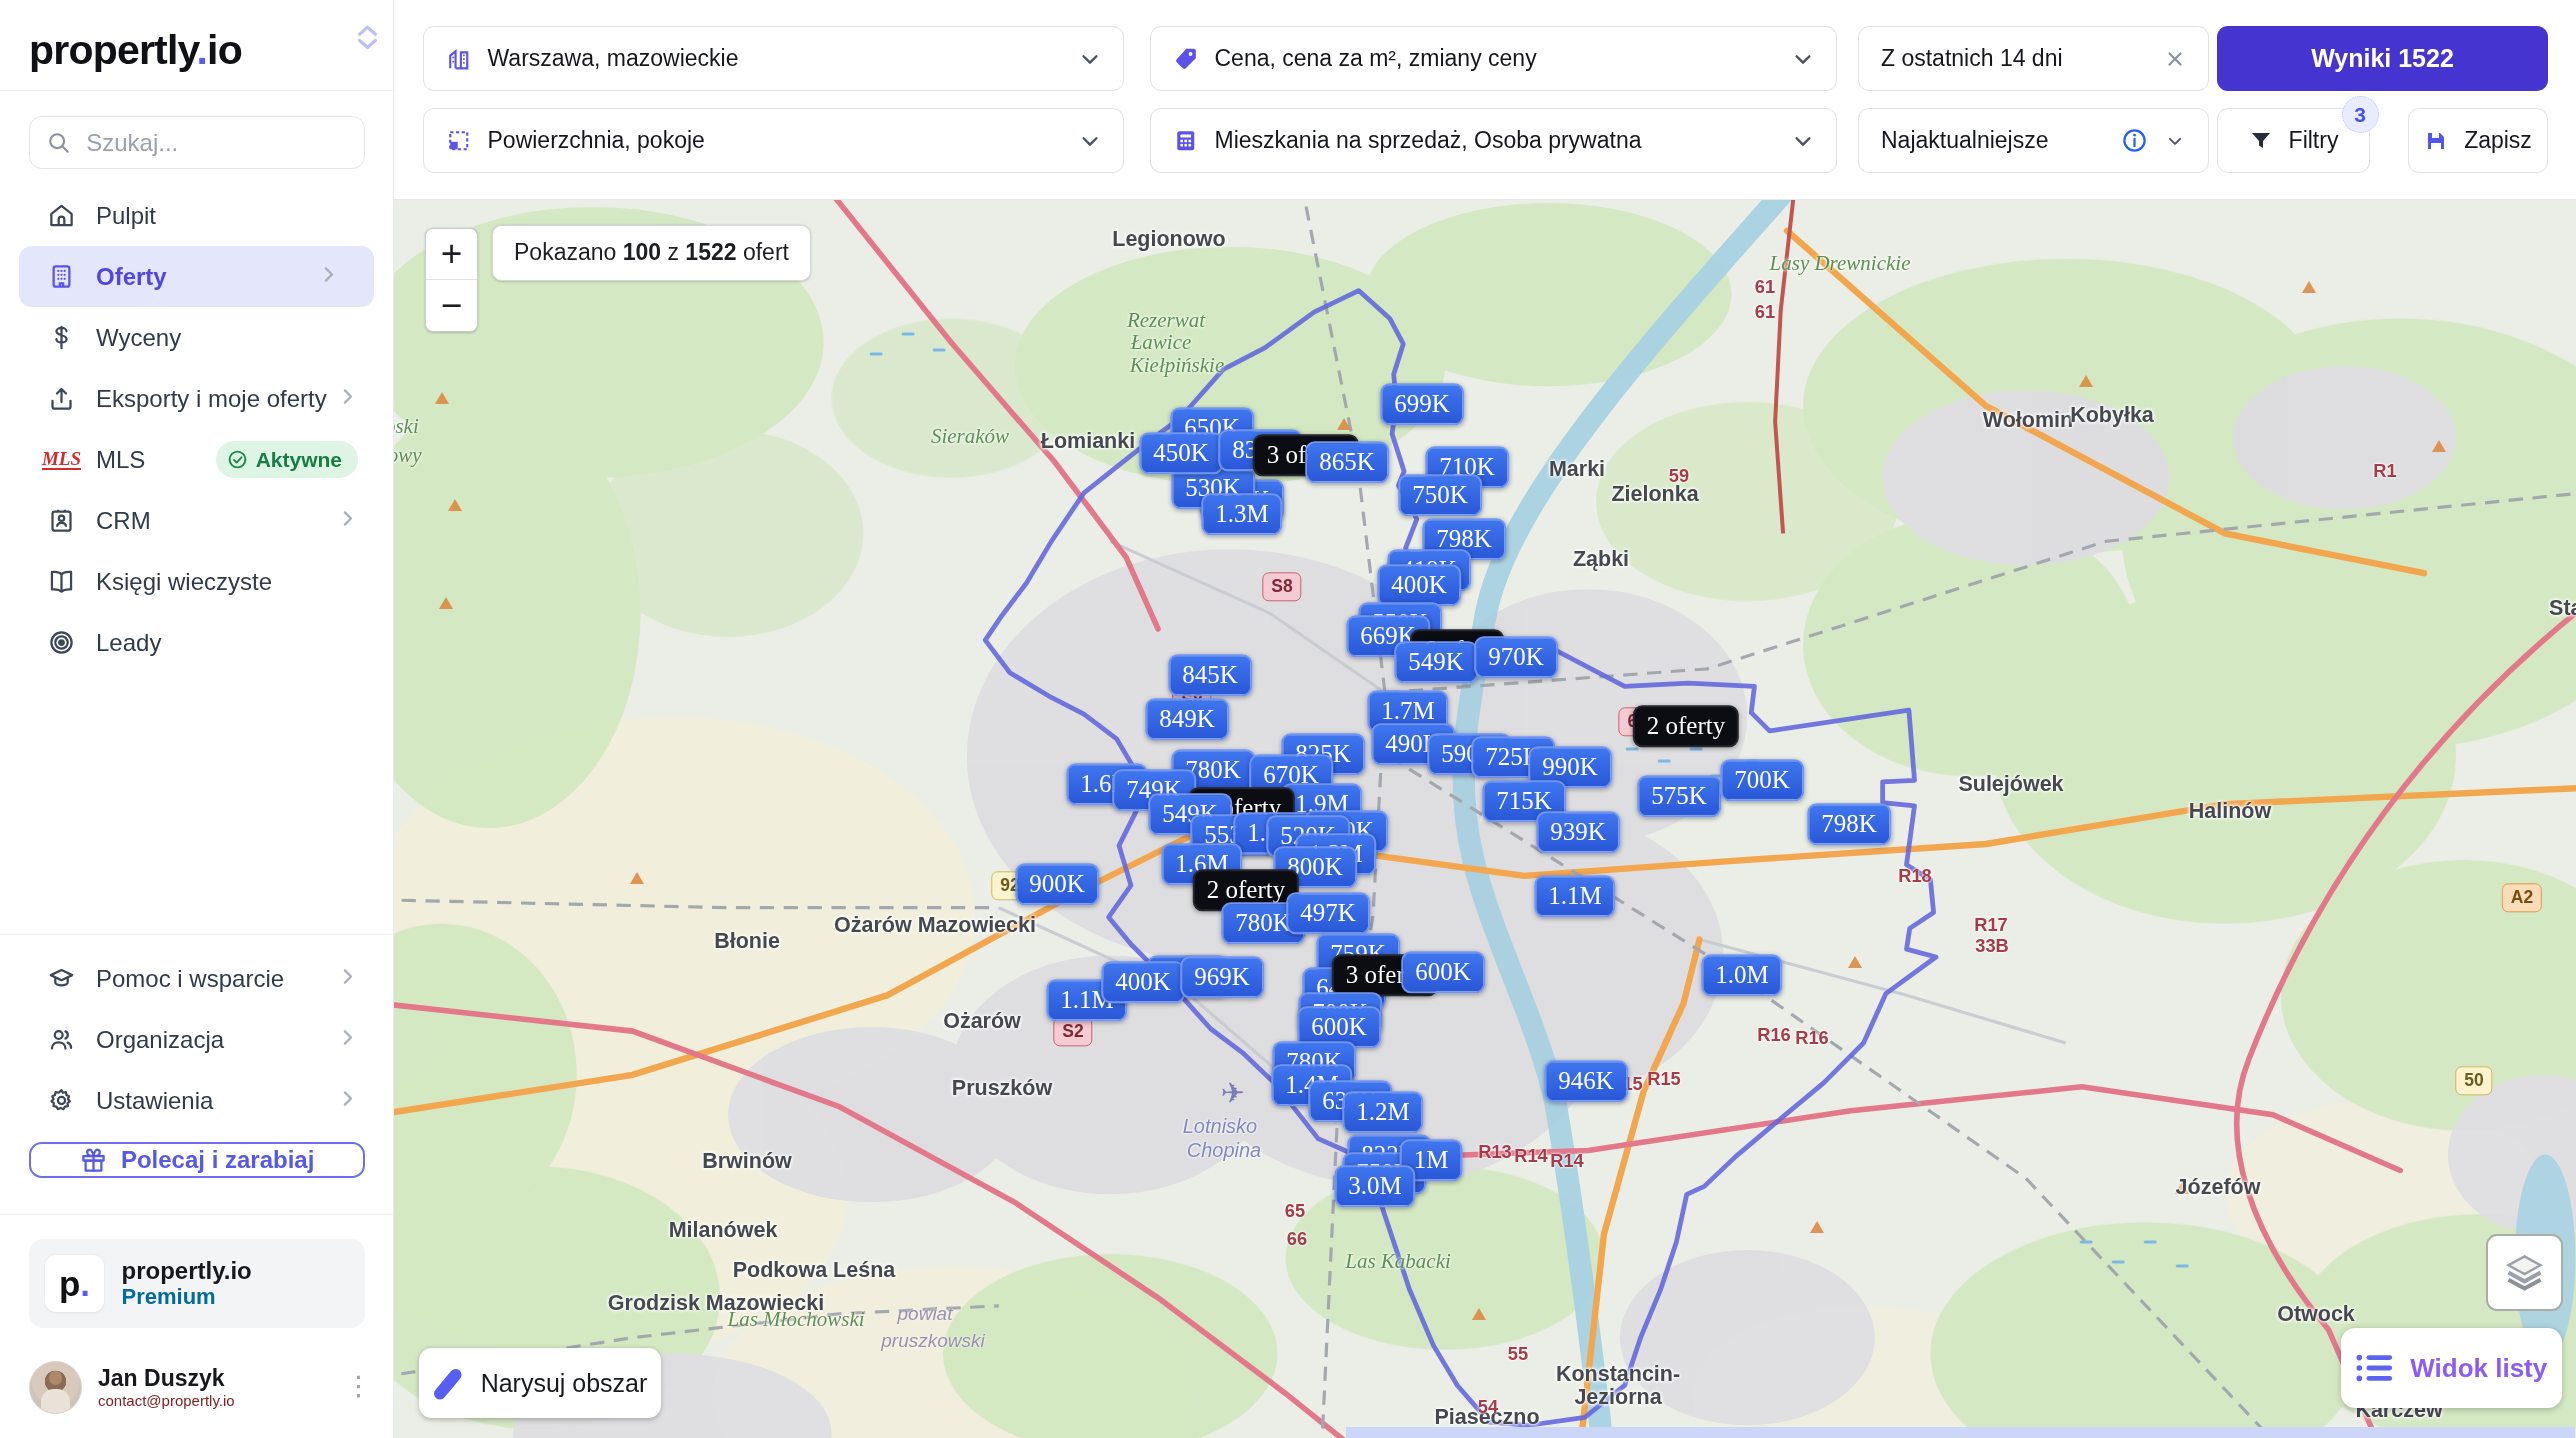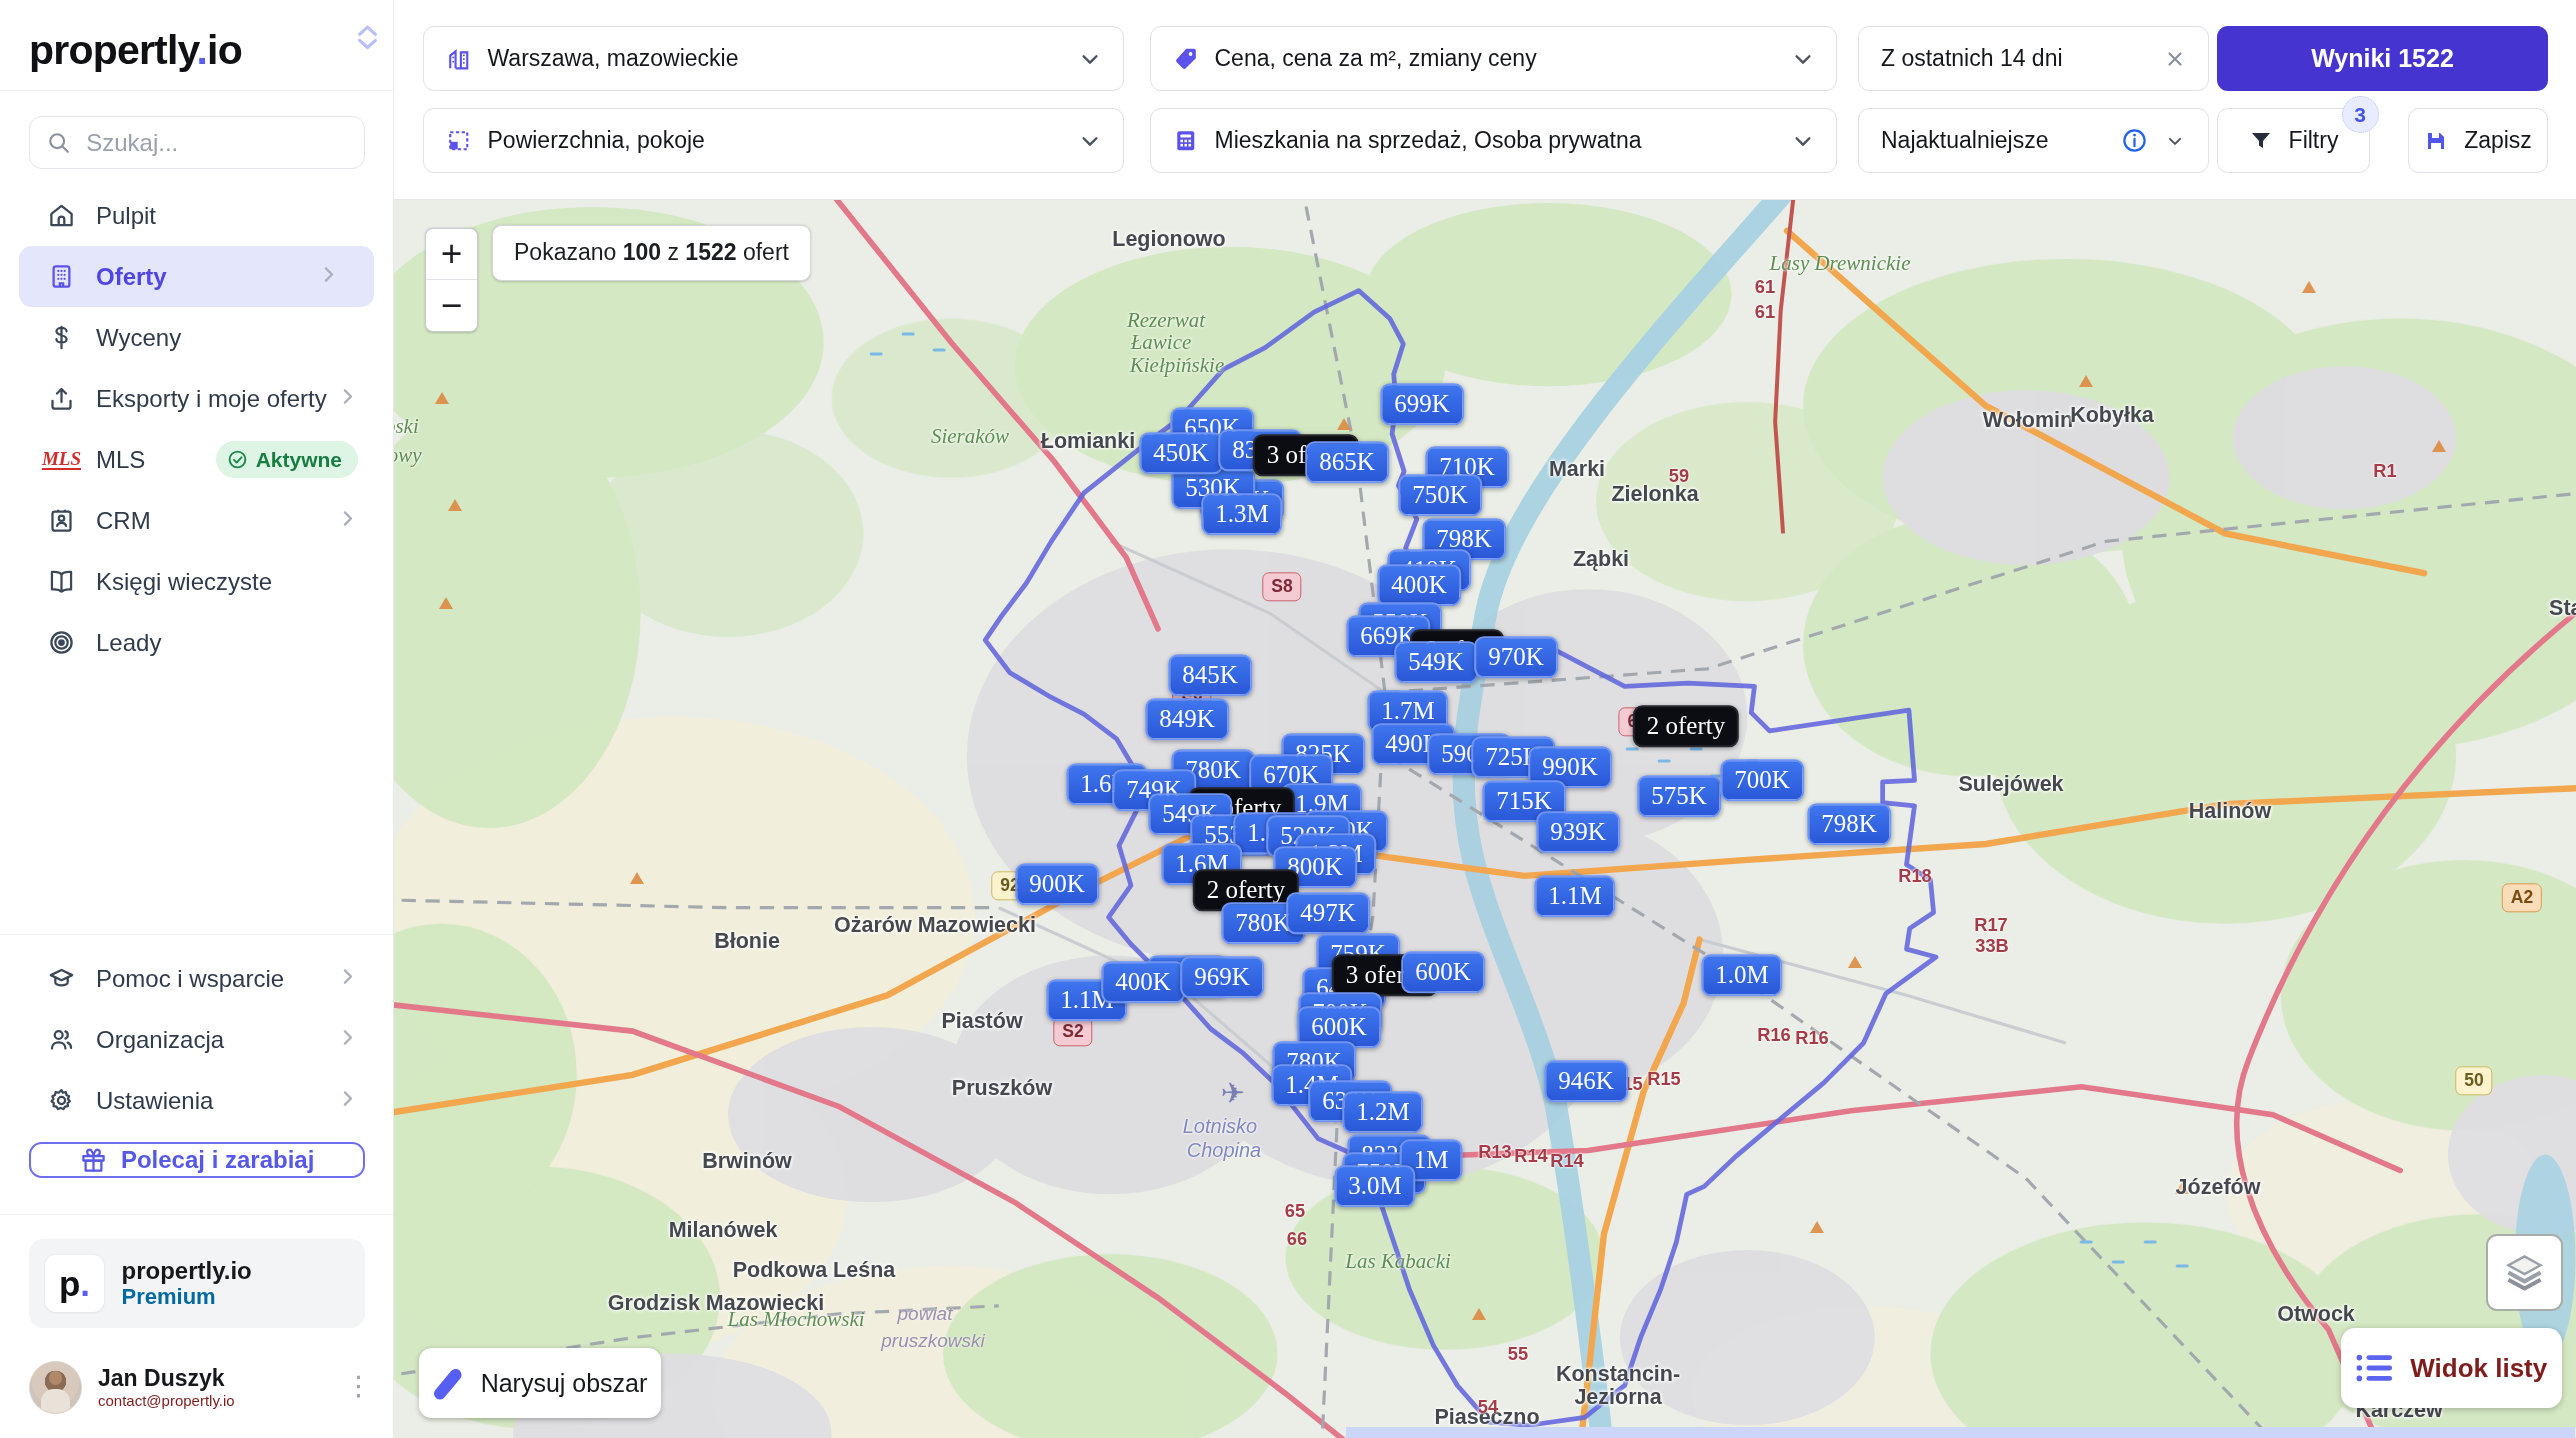--- a/index.html
+++ b/index.html
@@ -65,21 +65,21 @@
   .wet{position:absolute;width:12.7px;height:3.2px;background:#7ab8e8;transform:translate(-50%,-50%);border-radius:1.6px;}
   .mk{position:absolute;transform:translate(-50%,-50%);font-family:"Liberation Serif","DejaVu Serif",serif;font-size:25px;color:#fff;background:linear-gradient(#3f76ee,#2a58d8);border:2.4px solid #6f94f3;border-radius:9.6px;padding:4.8px 12px;white-space:nowrap;box-shadow:0 1.6px 4px rgba(0,0,0,.3);cursor:pointer;}
   .mk.cluster{background:#0c0d12;border-color:#26272e;}
   
   .zoomctl{position:absolute;left:32px;top:29px;width:51px;background:#fff;border:1.6px solid #c9cdd2;border-radius:8px;box-shadow:0 0.8px 2.4px rgba(0,0,0,.2);z-index:30;}
   .zoomctl .zb{height:51px;display:flex;align-items:center;justify-content:center;font-size:37px;color:#1d1f23;cursor:pointer;box-sizing:border-box;}
   .zoomctl .zb:first-child{border-bottom:1.6px solid #dfe2e6;}
   .counter{position:absolute;left:99px;top:25.5px;height:54px;background:#fff;border:0.8px solid #d4d7db;border-radius:9.6px;box-shadow:0 0.8px 2.4px rgba(0,0,0,.18);display:flex;align-items:center;padding:0 21px;font-size:23px;color:#1c1e22;z-index:30;white-space:pre;}
   .counter b{font-weight:700;}
   .draw-btn{position:absolute;left:25.5px;top:1149px;width:242px;height:70px;background:#fff;border-radius:12.7px;box-shadow:0 1.6px 4.8px rgba(0,0,0,.25);display:flex;align-items:center;justify-content:center;gap:16px;font-size:25px;color:#17191d;z-index:30;cursor:pointer;}
-  .list-btn{position:absolute;left:1948px;top:1129px;width:221px;height:80px;background:#fff;border-radius:14.3px;box-shadow:0 1.6px 6.4px rgba(0,0,0,.22);display:flex;align-items:center;justify-content:center;gap:17.5px;font-size:26px;font-weight:600;color:#7f1d1d;z-index:30;cursor:pointer;}
+  .list-btn{position:absolute;left:1948px;top:1129px;width:221px;height:80px;background:#fff;border-radius:14.3px;box-shadow:0 1.6px 6.4px rgba(0,0,0,.22);display:flex;align-items:center;justify-content:center;gap:17.5px;font-size:26px;font-weight:600;color:#8b5cf6;z-index:30;cursor:pointer;}
   .layers-btn{position:absolute;left:2093px;top:1035px;width:73px;height:73px;background:#fff;border:2.4px solid #a9ada7;border-radius:11px;display:flex;align-items:center;justify-content:center;z-index:30;cursor:pointer;}
   .scroll-strip{position:absolute;left:953px;top:1228px;width:1229px;height:11px;background:#ccd6f8;z-index:25;}
 </style>
 </head>
 <body>
 
 <aside class="sidebar">
   <div class="logo-row">
     <span class="logo"><span>propertly</span><span class="dot">.</span><span>io</span></span>
   </div>
@@ -494,21 +494,21 @@
       <span class="maplabel town" style="left: 695px; top: 242px;">Łomianki</span>
       <span class="maplabel town" style="left: 1635px; top: 221px;">Wołomin</span>
       <span class="maplabel town" style="left: 1719px; top: 216px;">Kobyłka</span>
       <span class="maplabel town" style="left: 1184px; top: 270px;">Marki</span>
       <span class="maplabel town" style="left: 1262px; top: 295px;">Zielonka</span>
       <span class="maplabel town" style="left: 1208px; top: 360px;">Ząbki</span>
       <span class="maplabel town" style="left: 1618px; top: 585px;">Sulejówek</span>
       <span class="maplabel town" style="left: 1837px; top: 612px;">Halinów</span>
       <span class="maplabel town" style="left: 542px; top: 726px;">Ożarów Mazowiecki</span>
       <span class="maplabel town" style="left: 354px; top: 742px;">Błonie</span>
-      <span class="maplabel town" style="left: 589px; top: 822px;">Piastów</span>
+      <span class="maplabel town" style="left: 589px; top: 822px;">Ożarów</span>
       <span class="maplabel town" style="left: 609px; top: 889px;">Pruszków</span>
       <span class="maplabel town" style="left: 354px; top: 962px;">Brwinów</span>
       <span class="maplabel town" style="left: 330px; top: 1031px;">Milanówek</span>
       <span class="maplabel town" style="left: 421px; top: 1071px;">Podkowa Leśna</span>
       <span class="maplabel town" style="left: 323px; top: 1104px;">Grodzisk Mazowiecki</span>
       <span class="maplabel town" style="left: 1825px; top: 988px;">Józefów</span>
       <span class="maplabel town" style="left: 1899px; top: 1115px; margin-left: 24px;">Otwock</span>
       <span class="maplabel town" style="left: 1225px; top: 1175px;">Konstancin-</span>
       <span class="maplabel town" style="left: 1225px; top: 1198px;">Jeziorna</span>
       <span class="maplabel town" style="left: 1094px; top: 1218px;">Piaseczno</span>

